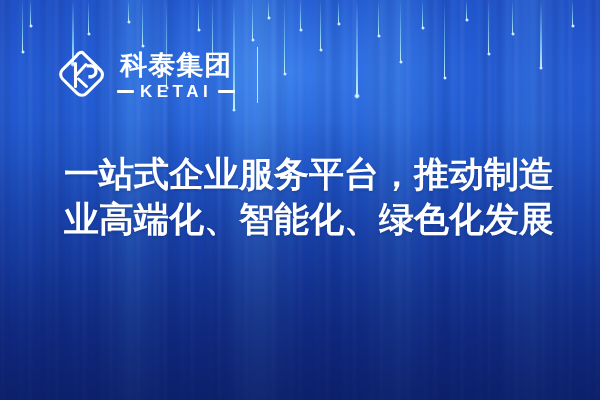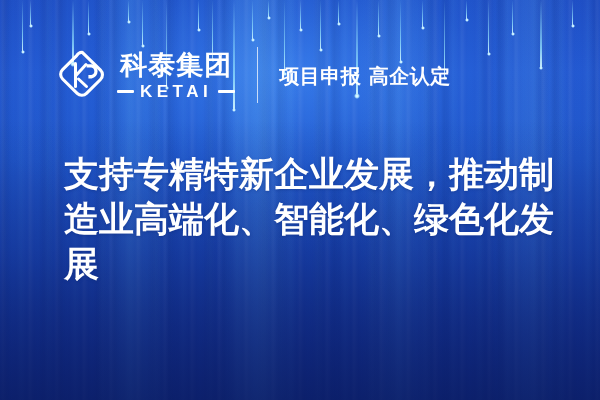--- a/index.html
+++ b/index.html
@@ -203,20 +203,19 @@
           <span class="dash l"></span>
           <span class="en-name">KETAI</span>
           <span class="dash r"></span>
         </span>
       </span>
     </div>
 
     <div class="divider"></div>
 
     <div class="tagline">
-      <span class="tag-sub">项目申报 高企认定</span>
     </div>
 
   </div>
 
-  <div class="headline">支持专精特新企业发展，推动制造业高端化、智能化、绿色化发展</div>
+  <div class="headline">一站式企业服务平台，推动制造业高端化、智能化、绿色化发展</div>
 
 </div>
 
 </body></html>

